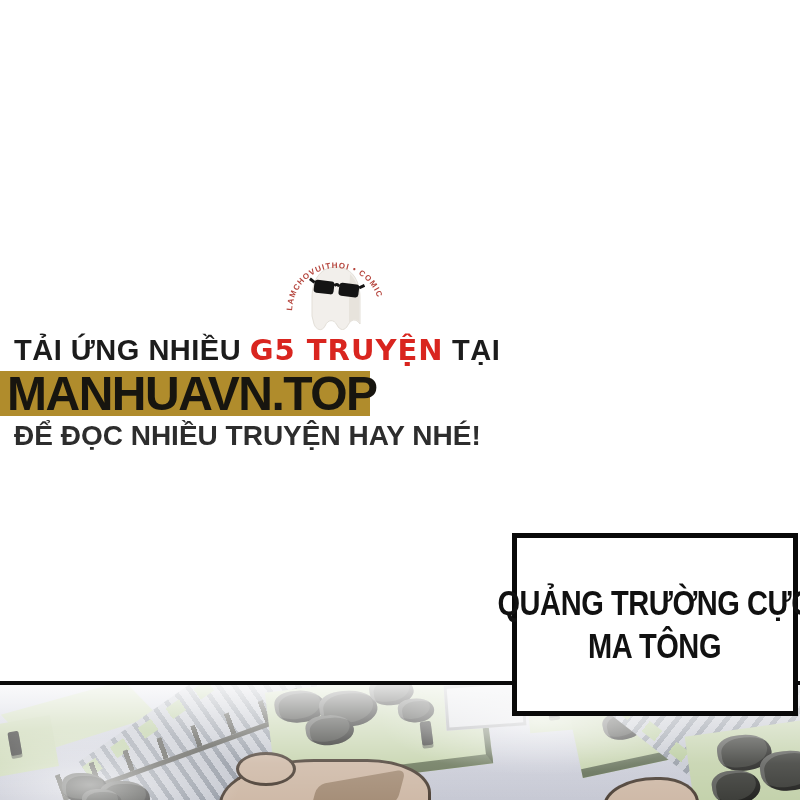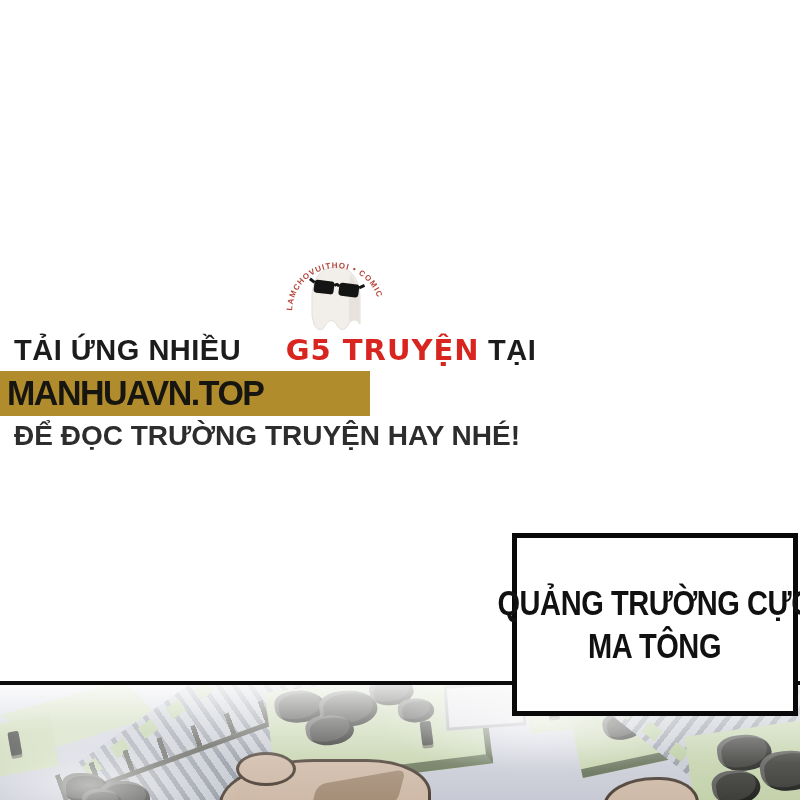--- a/index.html
+++ b/index.html
@@ -3,24 +3,24 @@
 <meta charset="utf-8">
 <style>
   html,body{margin:0;padding:0;width:800px;height:800px;background:#ffffff;overflow:hidden;
     font-family:"Liberation Sans",sans-serif;}
   .page{position:relative;width:800px;height:800px;background:#ffffff;}
 
   
   .logo-svg{position:absolute;left:280px;top:240px;width:112px;height:100px;}
   .promo-line1{position:absolute;left:14px;top:333px;width:760px;font-size:29px;font-weight:600;
     color:#1c1c1c;letter-spacing:.5px;white-space:nowrap;}
-  .promo-line1 .hl{color:#d9251f;font-family:"DejaVu Sans",sans-serif;font-weight:800;letter-spacing:1px;margin-left:36px;}
+  .promo-line1 .hl{color:#d9251f;font-family:"DejaVu Sans",sans-serif;font-weight:800;letter-spacing:1px;}
   .gold-bar{position:absolute;left:0;top:371px;width:370px;height:45px;background:#b08c2c;
     display:flex;align-items:center;padding-left:7px;box-sizing:border-box;}
-  .gold-bar span{font-size:34px;font-weight:800;letter-spacing:-1.5px;color:#17150f;
+  .gold-bar span{font-size:48px;font-weight:800;letter-spacing:-1.5px;color:#17150f;
     transform:scale(1,1.02);white-space:nowrap;}
   .promo-line3{position:absolute;left:14px;top:420px;width:760px;font-size:28px;font-weight:600;
     color:#2d2d2d;white-space:nowrap;}
 
   
   .panel{position:absolute;left:0;top:681px;width:800px;height:119px;border-top:4px solid #0b0b0b;
     box-sizing:border-box;overflow:hidden;background:linear-gradient(180deg,#dcdde6 0%,#cdcfda 45%,#c7c9d4 100%);}
   .panel *{position:absolute;}
   .grass{background:#c6d4ae;}
   .grass-tl{left:2px;top:3px;width:155px;height:58px;transform:rotate(-9deg);
@@ -91,21 +91,21 @@
       <textPath href="#arcPath" startOffset="1%">LAMCHOVUITHOI • COMIC</textPath>
     </text>
   </svg>
 
   <div class="promo-line1"><span>TẢI ỨNG NHIỀU </span><span class="hl">G5 TRUYỆN</span><span> TẠI</span></div>
 
   <div class="gold-bar">
     <span>MANHUAVN.TOP</span>
   </div>
 
-  <div class="promo-line3">ĐỂ ĐỌC TRƯỜNG TRUYỆN HAY NHÉ!</div>
+  <div class="promo-line3">ĐỂ ĐỌC NHIỀU TRUYỆN HAY NHÉ!</div>
 
   <div class="panel">
     <div class="grass-tl"></div>
 
     <div class="stairs stairs-a">
       <div class="stair-edge e-top"></div>
       <div class="stair-edge e-bot"></div>
     </div>
 
     <div class="railing"></div>

